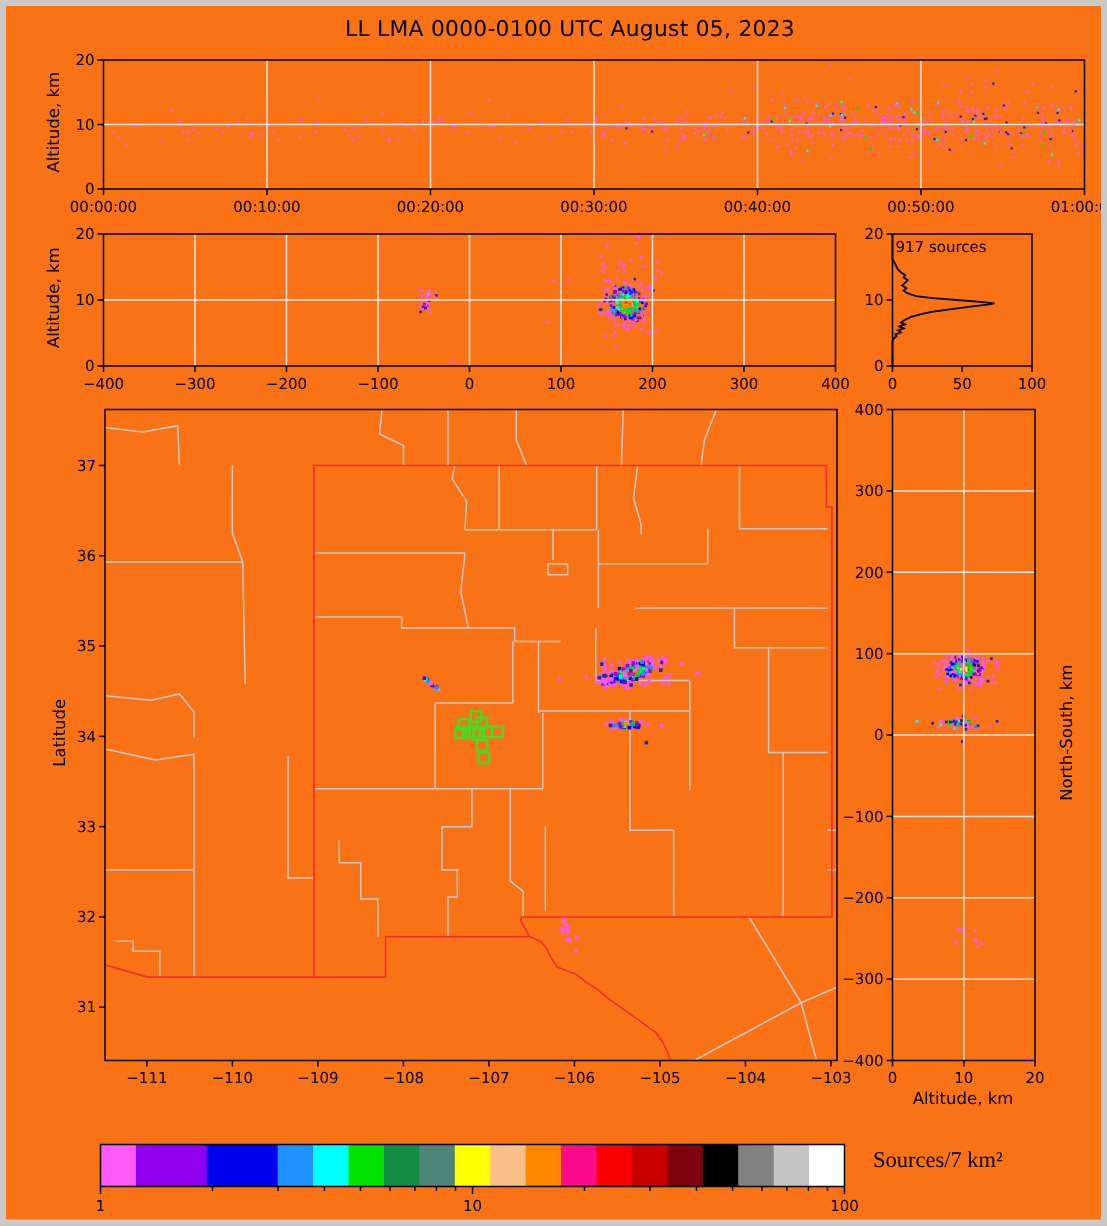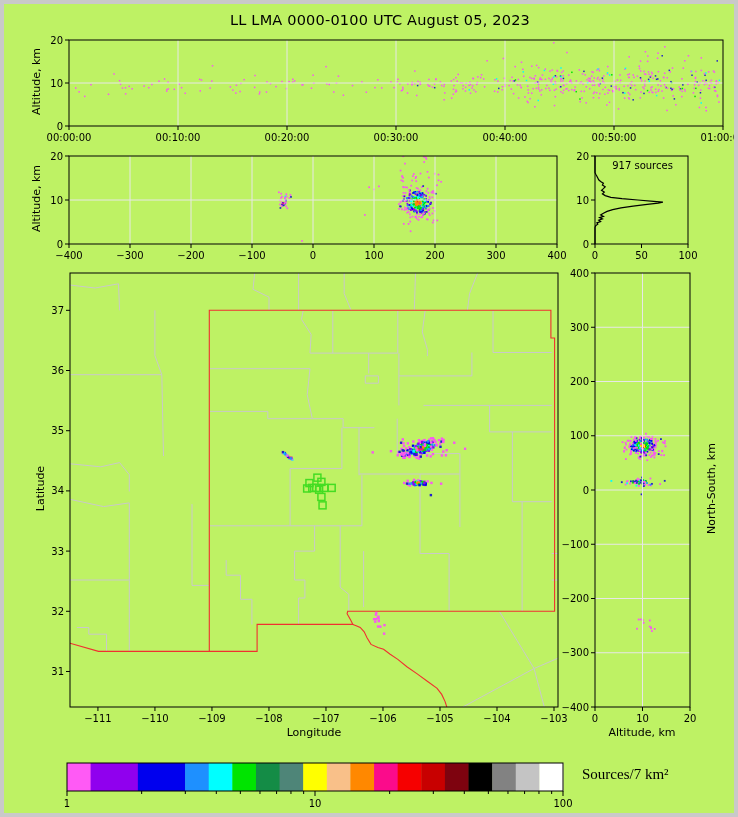--- a/index.html
+++ b/index.html
@@ -1,45 +1,44 @@
 <!DOCTYPE html>
 <html><head>
 <meta charset="utf-8">
 <style>
   html,body{margin:0;padding:0;background:#e8e8e8;}
-  .page{position:relative;width:738px;height:817px;background:#bef264;overflow:hidden;
+  .page{position:relative;width:738px;height:817px;background:#f97316;overflow:hidden;
         font-family:"DejaVu Sans",sans-serif;color:#000;}
   .frame-border{position:absolute;inset:0;border:4px solid #c9c9c9;pointer-events:none;z-index:50;}
   .title{position:absolute;left:30px;top:12px;width:700px;text-align:center;
          font-size:14.5px;letter-spacing:0.2px;}
   .axlab{position:absolute;font-size:11px;text-align:center;}
   .vlabel{transform:rotate(-90deg);transform-origin:center;}
   #ylab-a{left:-19px;top:75px;width:110px;}
   #ylab-b{left:-19px;top:192px;width:110px;}
   #ylab-map{left:-15px;top:482px;width:110px;}
   #ylab-ns{left:646px;top:482px;width:130px;}
   #xlab-b{left:213px;top:248px;width:200px;}
   #xlab-map{left:214px;top:726px;width:200px;}
   #xlab-ns{left:562px;top:726px;width:160px;}
-  #hist-annot{position:absolute;left:597px;top:160px;width:91px;text-align:center;font-size:10px;}
+  #hist-annot{position:absolute;left:597px;top:160px;width:91px;font-size:10px;}
   #cbar-label{position:absolute;left:582px;top:766px;font-size:15px;font-family:Liberation Serif, serif;}
   svg#plot{position:absolute;left:0;top:0;}
   svg text{font-family:"DejaVu Sans",sans-serif;}
 </style>
 </head>
 <body>
 
 <div class="page">
   <div class="title">LL LMA 0000-0100 UTC August 05, 2023</div>
 
   <div class="axlab vlabel" id="ylab-a">Altitude, km</div>
   <div class="axlab vlabel" id="ylab-b">Altitude, km</div>
   <div id="hist-annot">917 sources</div>
   <div class="axlab vlabel" id="ylab-map">Latitude</div>
-  <div class="axlab" id="xlab-map">Longitude</div>
   <div class="axlab vlabel" id="ylab-ns">North-South, km</div>
   <div class="axlab" id="xlab-ns">Altitude, km</div>
   <div id="cbar-label">Sources/7 km²</div>
 
   <svg id="plot" width="738" height="817">
       <g>
         <g clip-path="url(#clip-time_altitude)">
           <rect x="266.2602499125836" y="81.2335071406377" width="1.5" height="1.5" fill="#F858F0"></rect>
           <rect x="128.41232105780705" y="85.60904944903038" width="1.5" height="1.5" fill="#F858F0"></rect>
           <rect x="351.7489854411998" y="84.82722381590459" width="1.5" height="1.5" fill="#F858F0"></rect>

